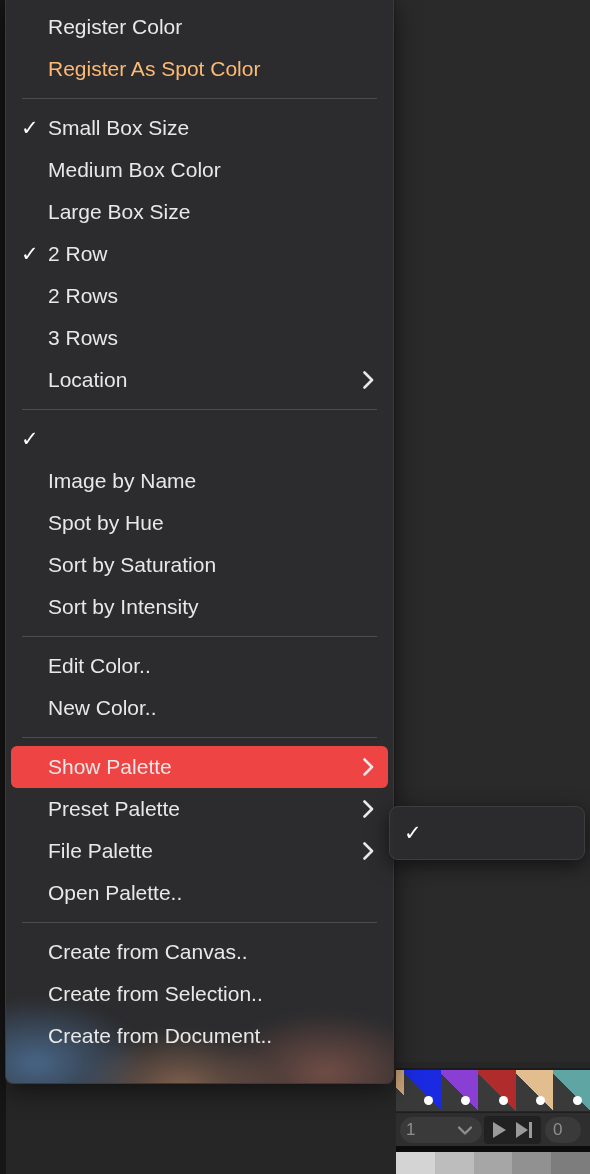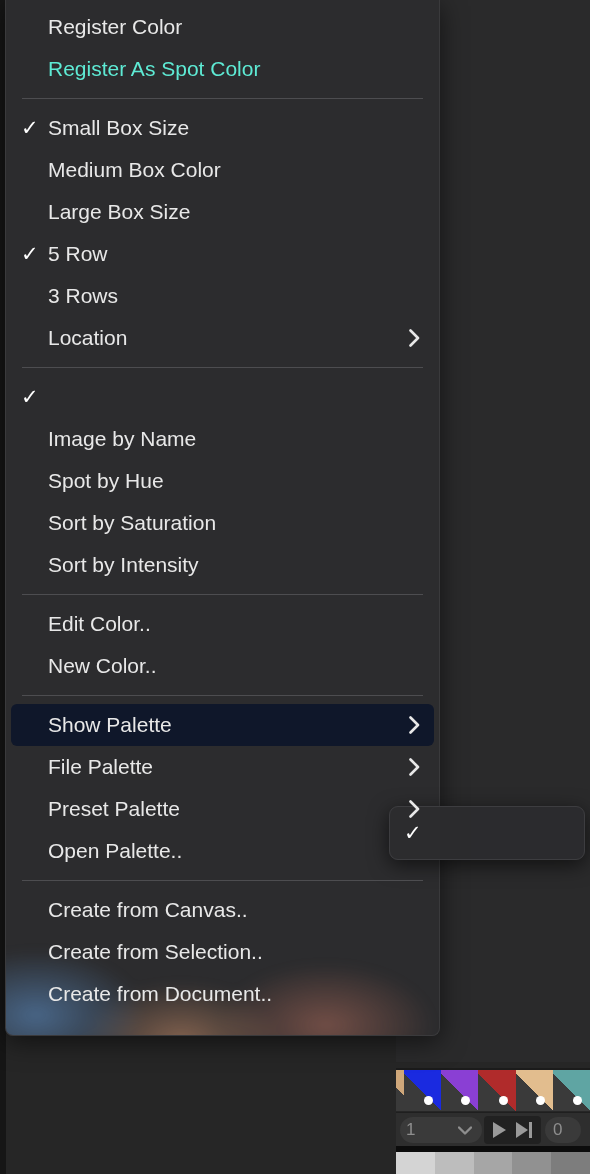--- a/index.html
+++ b/index.html
@@ -176,47 +176,47 @@
       radial-gradient(ellipse 140px 80px at 215px 175px, rgba(215,150,110,0.5), rgba(215,150,110,0) 72%),
       radial-gradient(ellipse 150px 85px at 360px 160px, rgba(200,120,100,0.45), rgba(200,120,100,0) 72%);
     filter: blur(6px);
   }
 
   
   .menu {
     position: absolute;
     left: 5px;
     top: 0;
-    width: 435px;
+    width: 389px;
     background: rgba(44,44,46,0.97);
     border: 1px solid #3a3a3c;
     border-top: none;
     border-radius: 0 0 8px 8px;
     box-shadow: 0 6px 26px rgba(0,0,0,0.55);
-    padding: 6px 0 20px 0;
+    padding: 6px 0 26px 0;
     box-sizing: border-box;
     overflow: hidden;
   }
   .menu-inner { position: relative; z-index: 2; }
 
   .mi {
     position: relative;
     height: 42px;
     display: flex;
     align-items: center;
     padding: 0 14px 0 10px;
     margin: 0 5px;
     border-radius: 6px;
     color: #e8e8e8;
     font-size: 21px;
     box-sizing: border-box;
     white-space: nowrap;
   }
-  .mi.disabled { color: #5eead4; }
-  .mi.highlight { background: #0f172a; }
+  .mi.disabled { color: #fdba74; }
+  .mi.highlight { background: #ef4444; }
 
   .check {
     width: 27px;
     flex: 0 0 27px;
     display: flex;
     align-items: center;
     color: #ffffff;
     font-size: 21px;
   }
   .mi-label { flex: 1 1 auto; }
@@ -333,21 +333,25 @@
         <div class="mi">
           <span class="check"></span>
           <span class="mi-label">Medium Box Color</span>
         </div>
         <div class="mi">
           <span class="check"></span>
           <span class="mi-label">Large Box Size</span>
         </div>
         <div class="mi">
           <span class="check">✓</span>
-          <span class="mi-label">5 Row</span>
+          <span class="mi-label">2 Row</span>
+        </div>
+        <div class="mi">
+          <span class="check"></span>
+          <span class="mi-label">2 Rows</span>
         </div>
         <div class="mi">
           <span class="check"></span>
           <span class="mi-label">3 Rows</span>
         </div>
         <div class="mi">
           <span class="check"></span>
           <span class="mi-label">Location</span>
           <svg class="chev-right" viewBox="0 0 11 18">
             <path d="M1.5 1.5 L9 9 L1.5 16.5" fill="none" stroke="#e8e8e8" stroke-width="2.6" stroke-linecap="round" stroke-linejoin="round"></path>
@@ -385,34 +389,34 @@
         <div class="sep"></div>
         <div class="mi highlight">
           <span class="check"></span>
           <span class="mi-label">Show Palette</span>
           <svg class="chev-right" viewBox="0 0 11 18">
             <path d="M1.5 1.5 L9 9 L1.5 16.5" fill="none" stroke="#e8e8e8" stroke-width="2.6" stroke-linecap="round" stroke-linejoin="round"></path>
           </svg>
         </div>
         <div class="mi">
           <span class="check"></span>
+          <span class="mi-label">Preset Palette</span>
+          <svg class="chev-right" viewBox="0 0 11 18">
+            <path d="M1.5 1.5 L9 9 L1.5 16.5" fill="none" stroke="#e8e8e8" stroke-width="2.6" stroke-linecap="round" stroke-linejoin="round"></path>
+          </svg>
+        </div>
+        <div class="mi">
+          <span class="check"></span>
           <span class="mi-label">File Palette</span>
           <svg class="chev-right" viewBox="0 0 11 18">
             <path d="M1.5 1.5 L9 9 L1.5 16.5" fill="none" stroke="#e8e8e8" stroke-width="2.6" stroke-linecap="round" stroke-linejoin="round"></path>
           </svg>
         </div>
         <div class="mi">
           <span class="check"></span>
-          <span class="mi-label">Preset Palette</span>
-          <svg class="chev-right" viewBox="0 0 11 18">
-            <path d="M1.5 1.5 L9 9 L1.5 16.5" fill="none" stroke="#e8e8e8" stroke-width="2.6" stroke-linecap="round" stroke-linejoin="round"></path>
-          </svg>
-        </div>
-        <div class="mi">
-          <span class="check"></span>
           <span class="mi-label">Open Palette..</span>
         </div>
         <div class="sep"></div>
         <div class="mi">
           <span class="check"></span>
           <span class="mi-label">Create from Canvas..</span>
         </div>
         <div class="mi">
           <span class="check"></span>
           <span class="mi-label">Create from Selection..</span>

